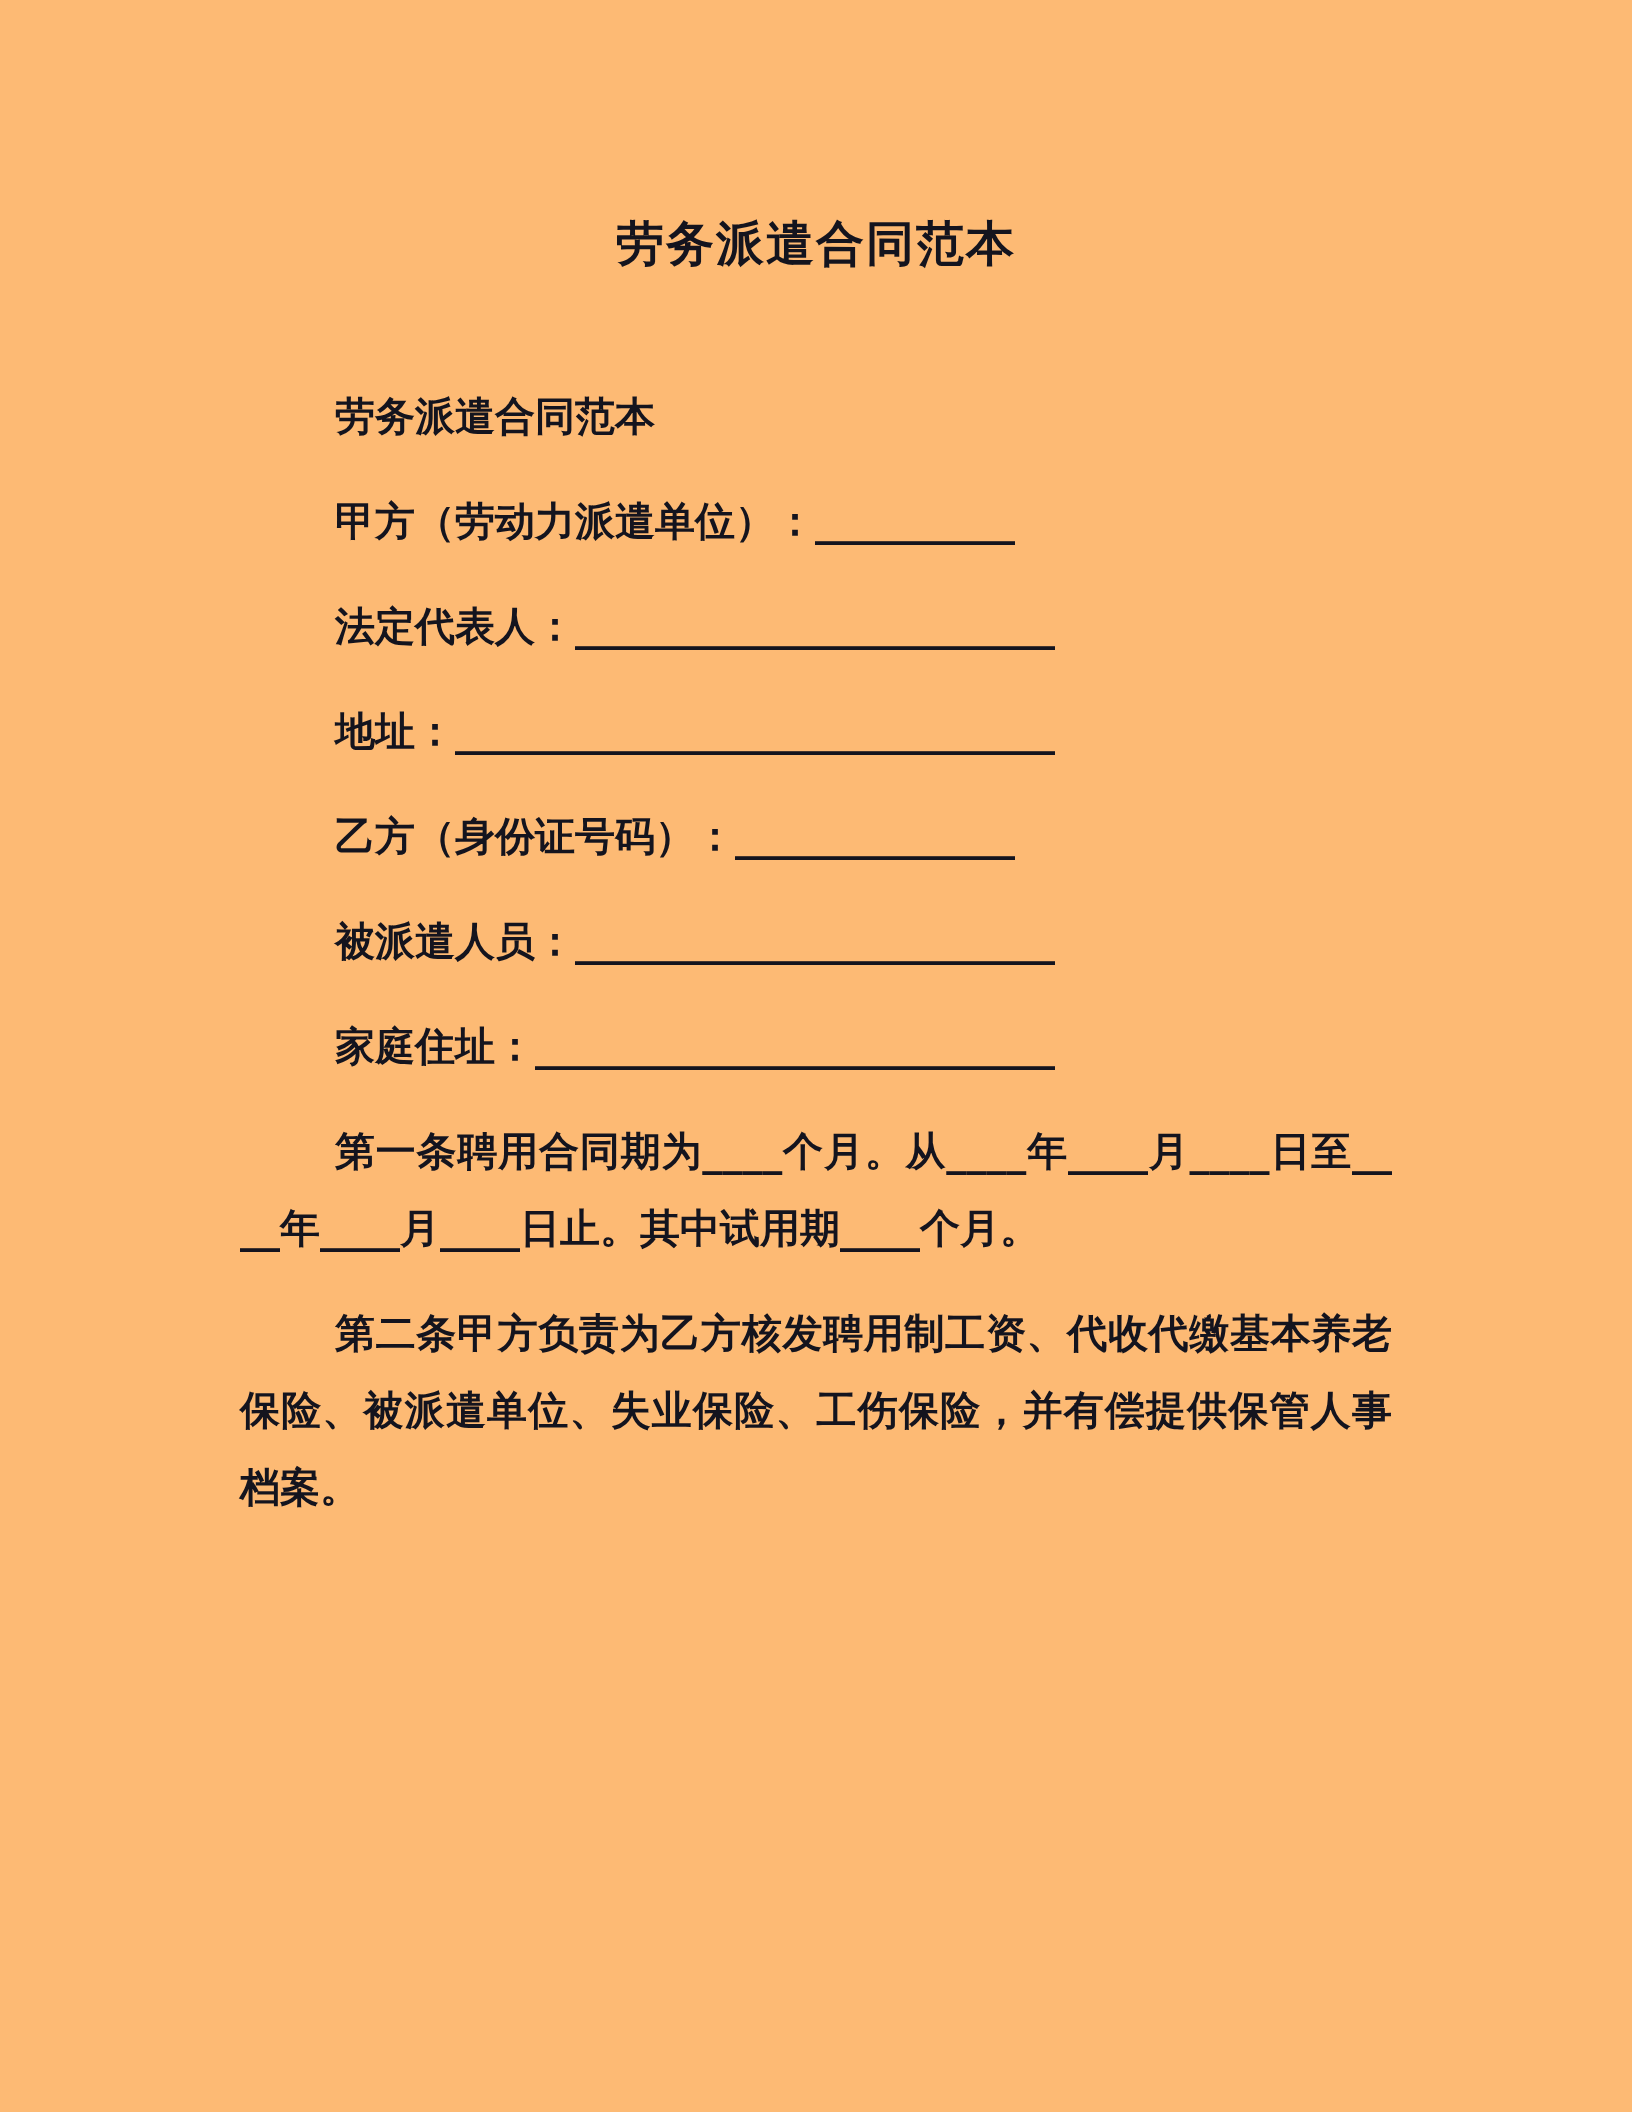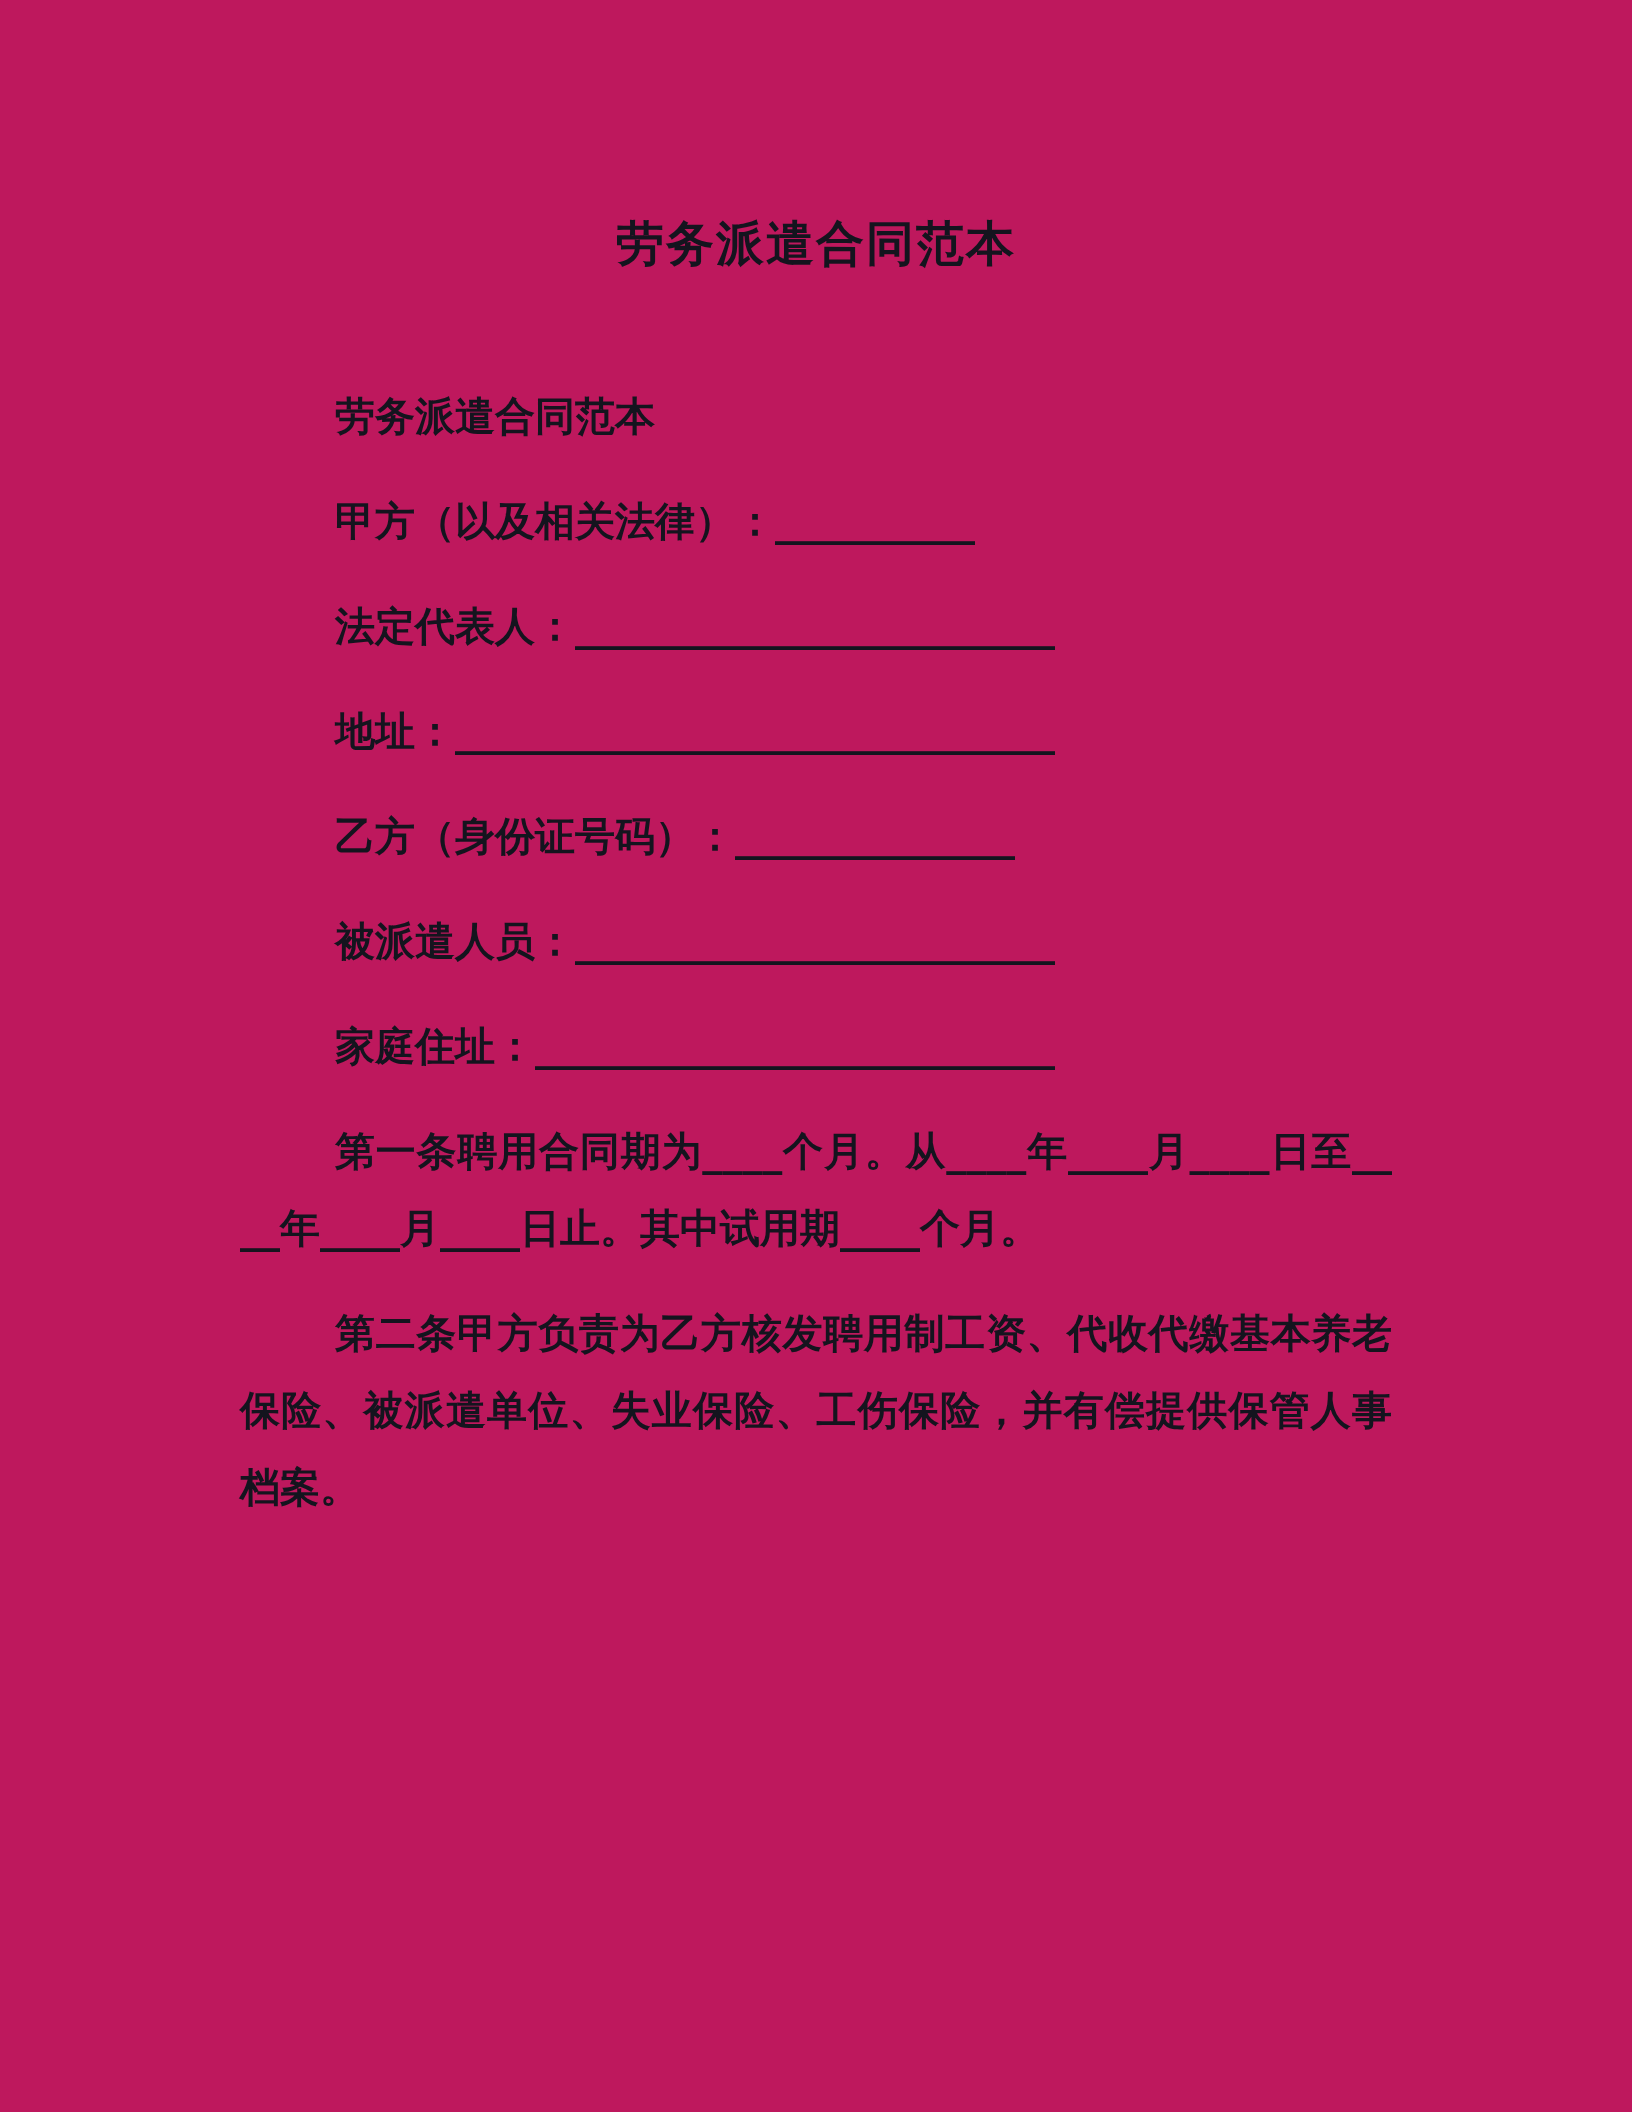--- a/index.html
+++ b/index.html
@@ -4,21 +4,21 @@
 <style>
   html, body {
     margin: 0;
     padding: 0;
     background: #ffffff;
   }
   .page {
     position: relative;
     width: 1632px;
     height: 2112px;
-    background: #be185d;
+    background: #fdba74;
     overflow: hidden;
     font-family: "DejaVu Sans", "Liberation Sans", sans-serif;
     font-weight: 700;
     color: #14141e;
   }
   .doc-title {
     margin: 0;
     padding-top: 210px;
     font-size: 48px;
     line-height: 66px;
@@ -42,21 +42,21 @@
 <body>
 
 <div class="page">
 
   <h1 class="doc-title">劳务派遣合同范本</h1>
 
   <div class="doc-body">
 
     <p>劳务派遣合同范本</p>
 
-    <p>甲方（以及相关法律）：__________</p>
+    <p>甲方（劳动力派遣单位）：__________</p>
 
     <p>法定代表人：________________________</p>
 
     <p>地址：______________________________</p>
 
     <p>乙方（身份证号码）：______________</p>
 
     <p>被派遣人员：________________________</p>
 
     <p>家庭住址：__________________________</p>

